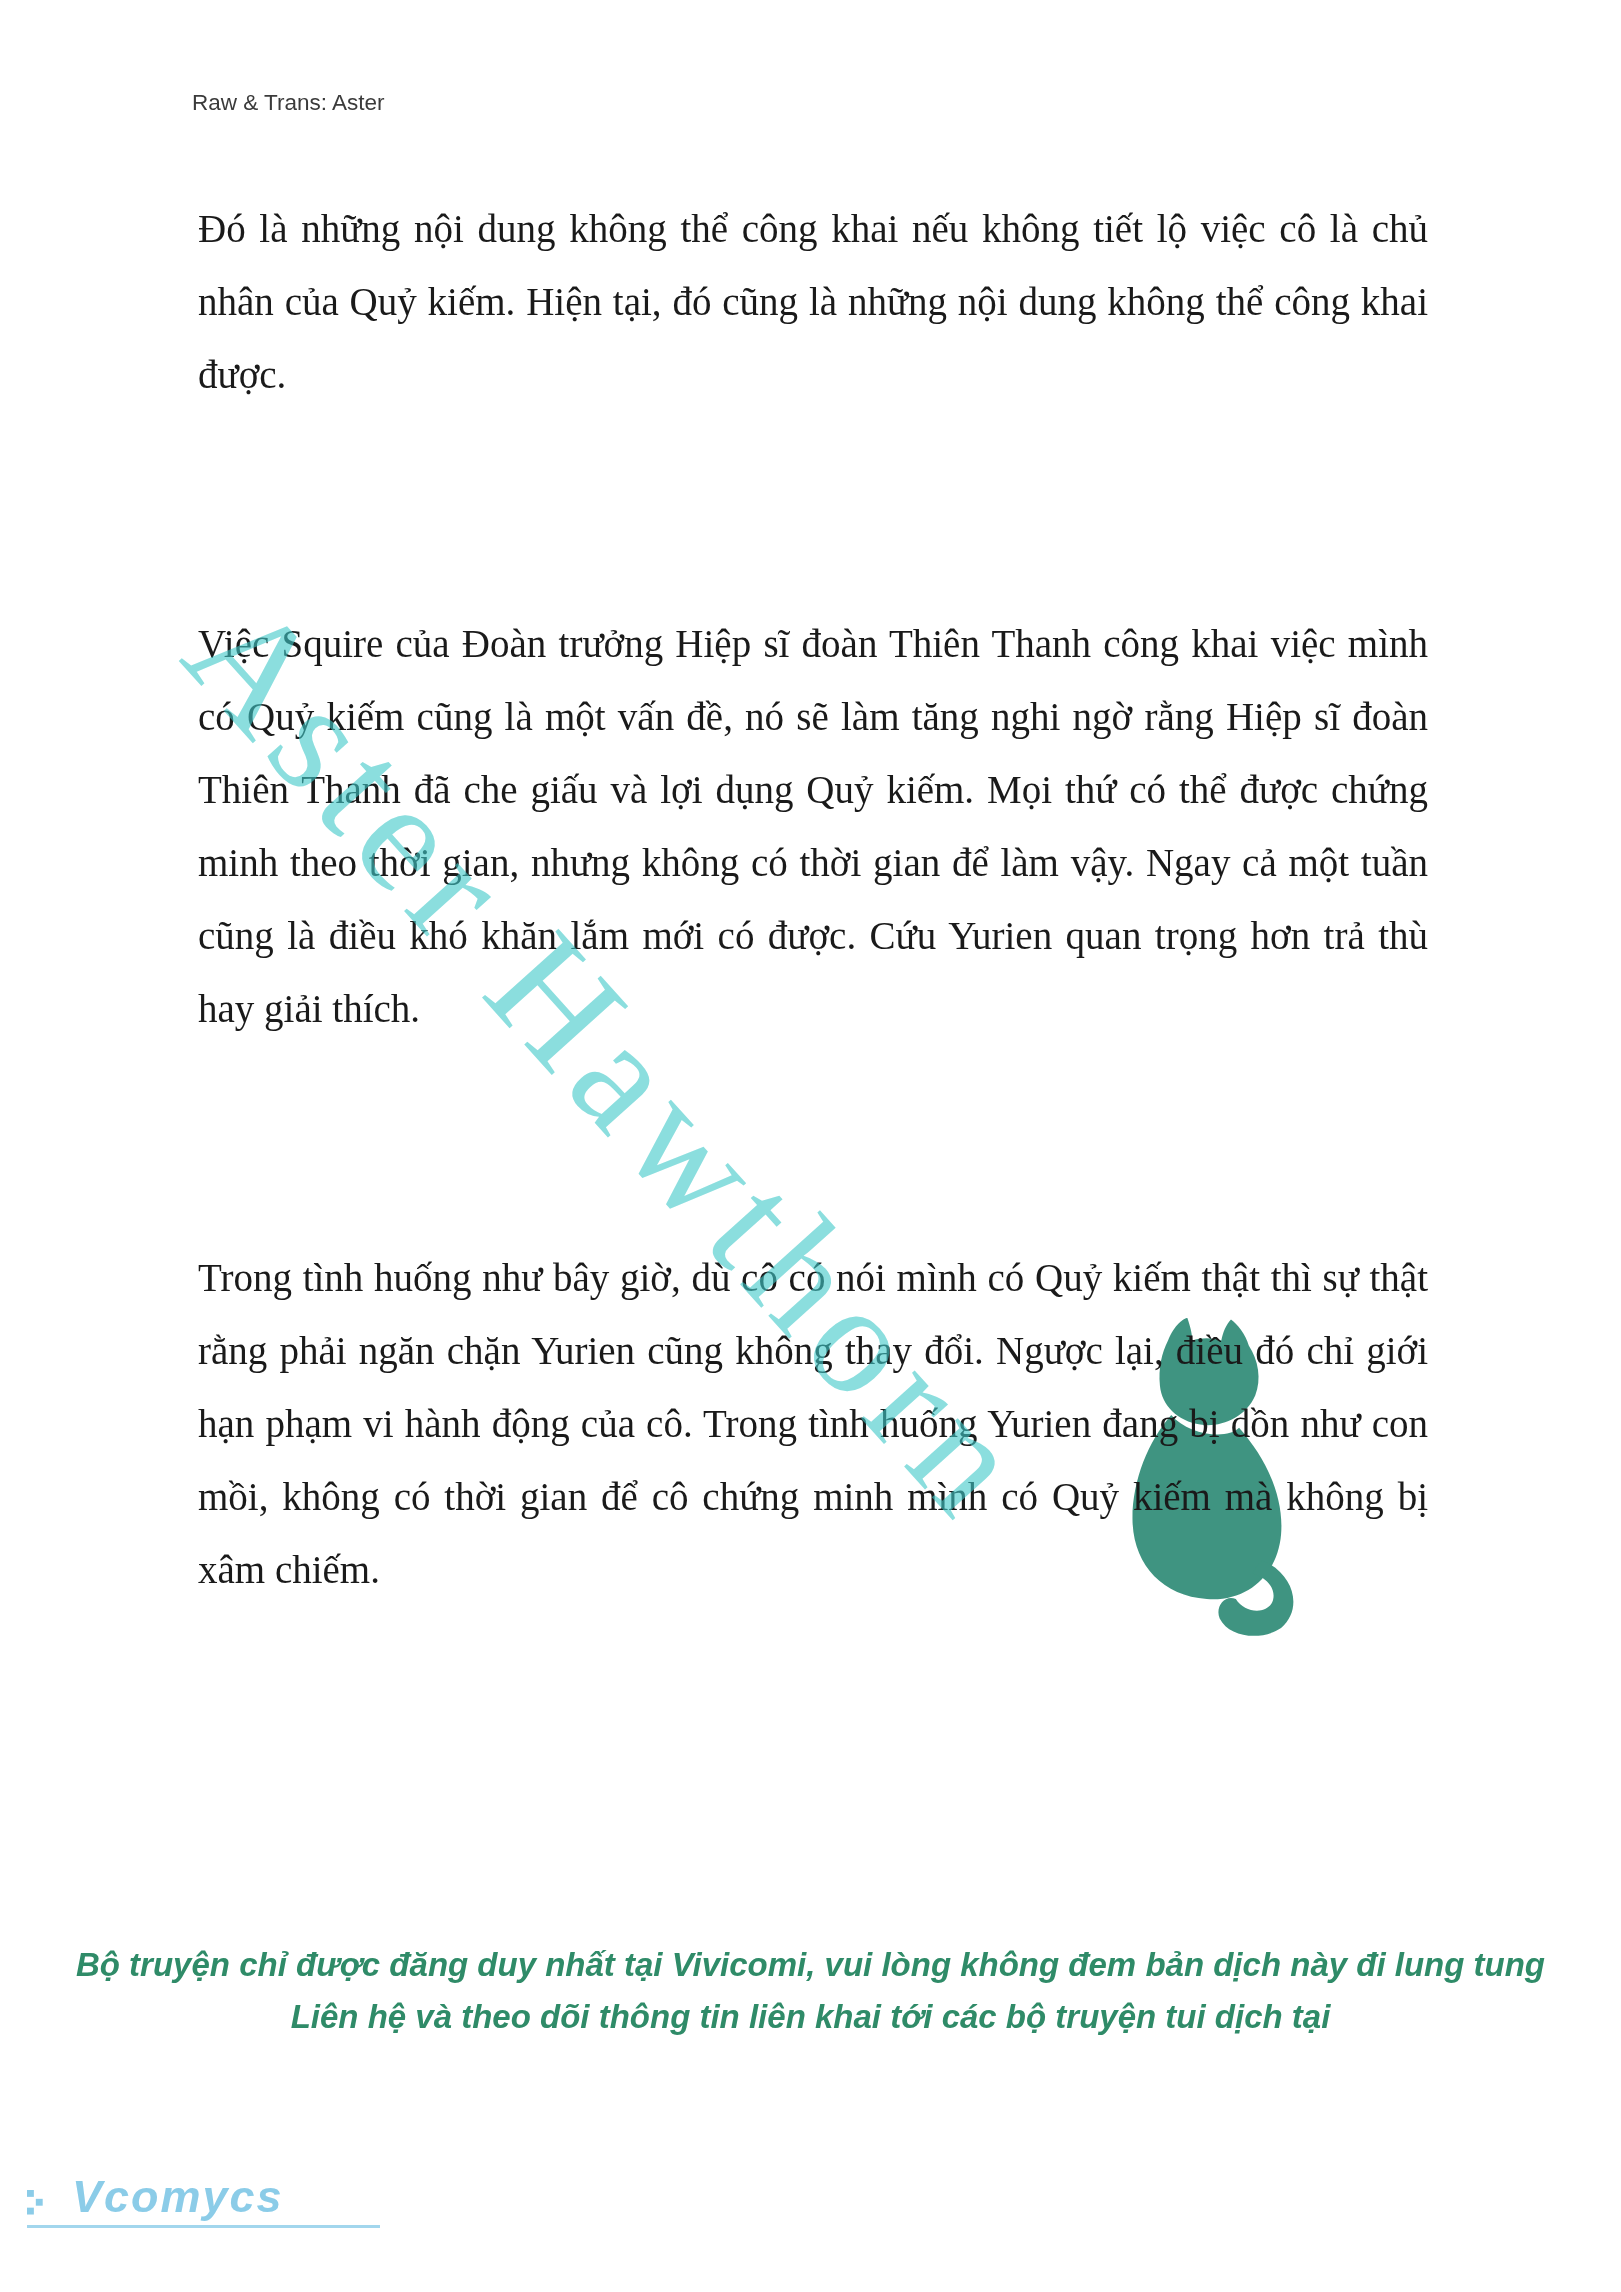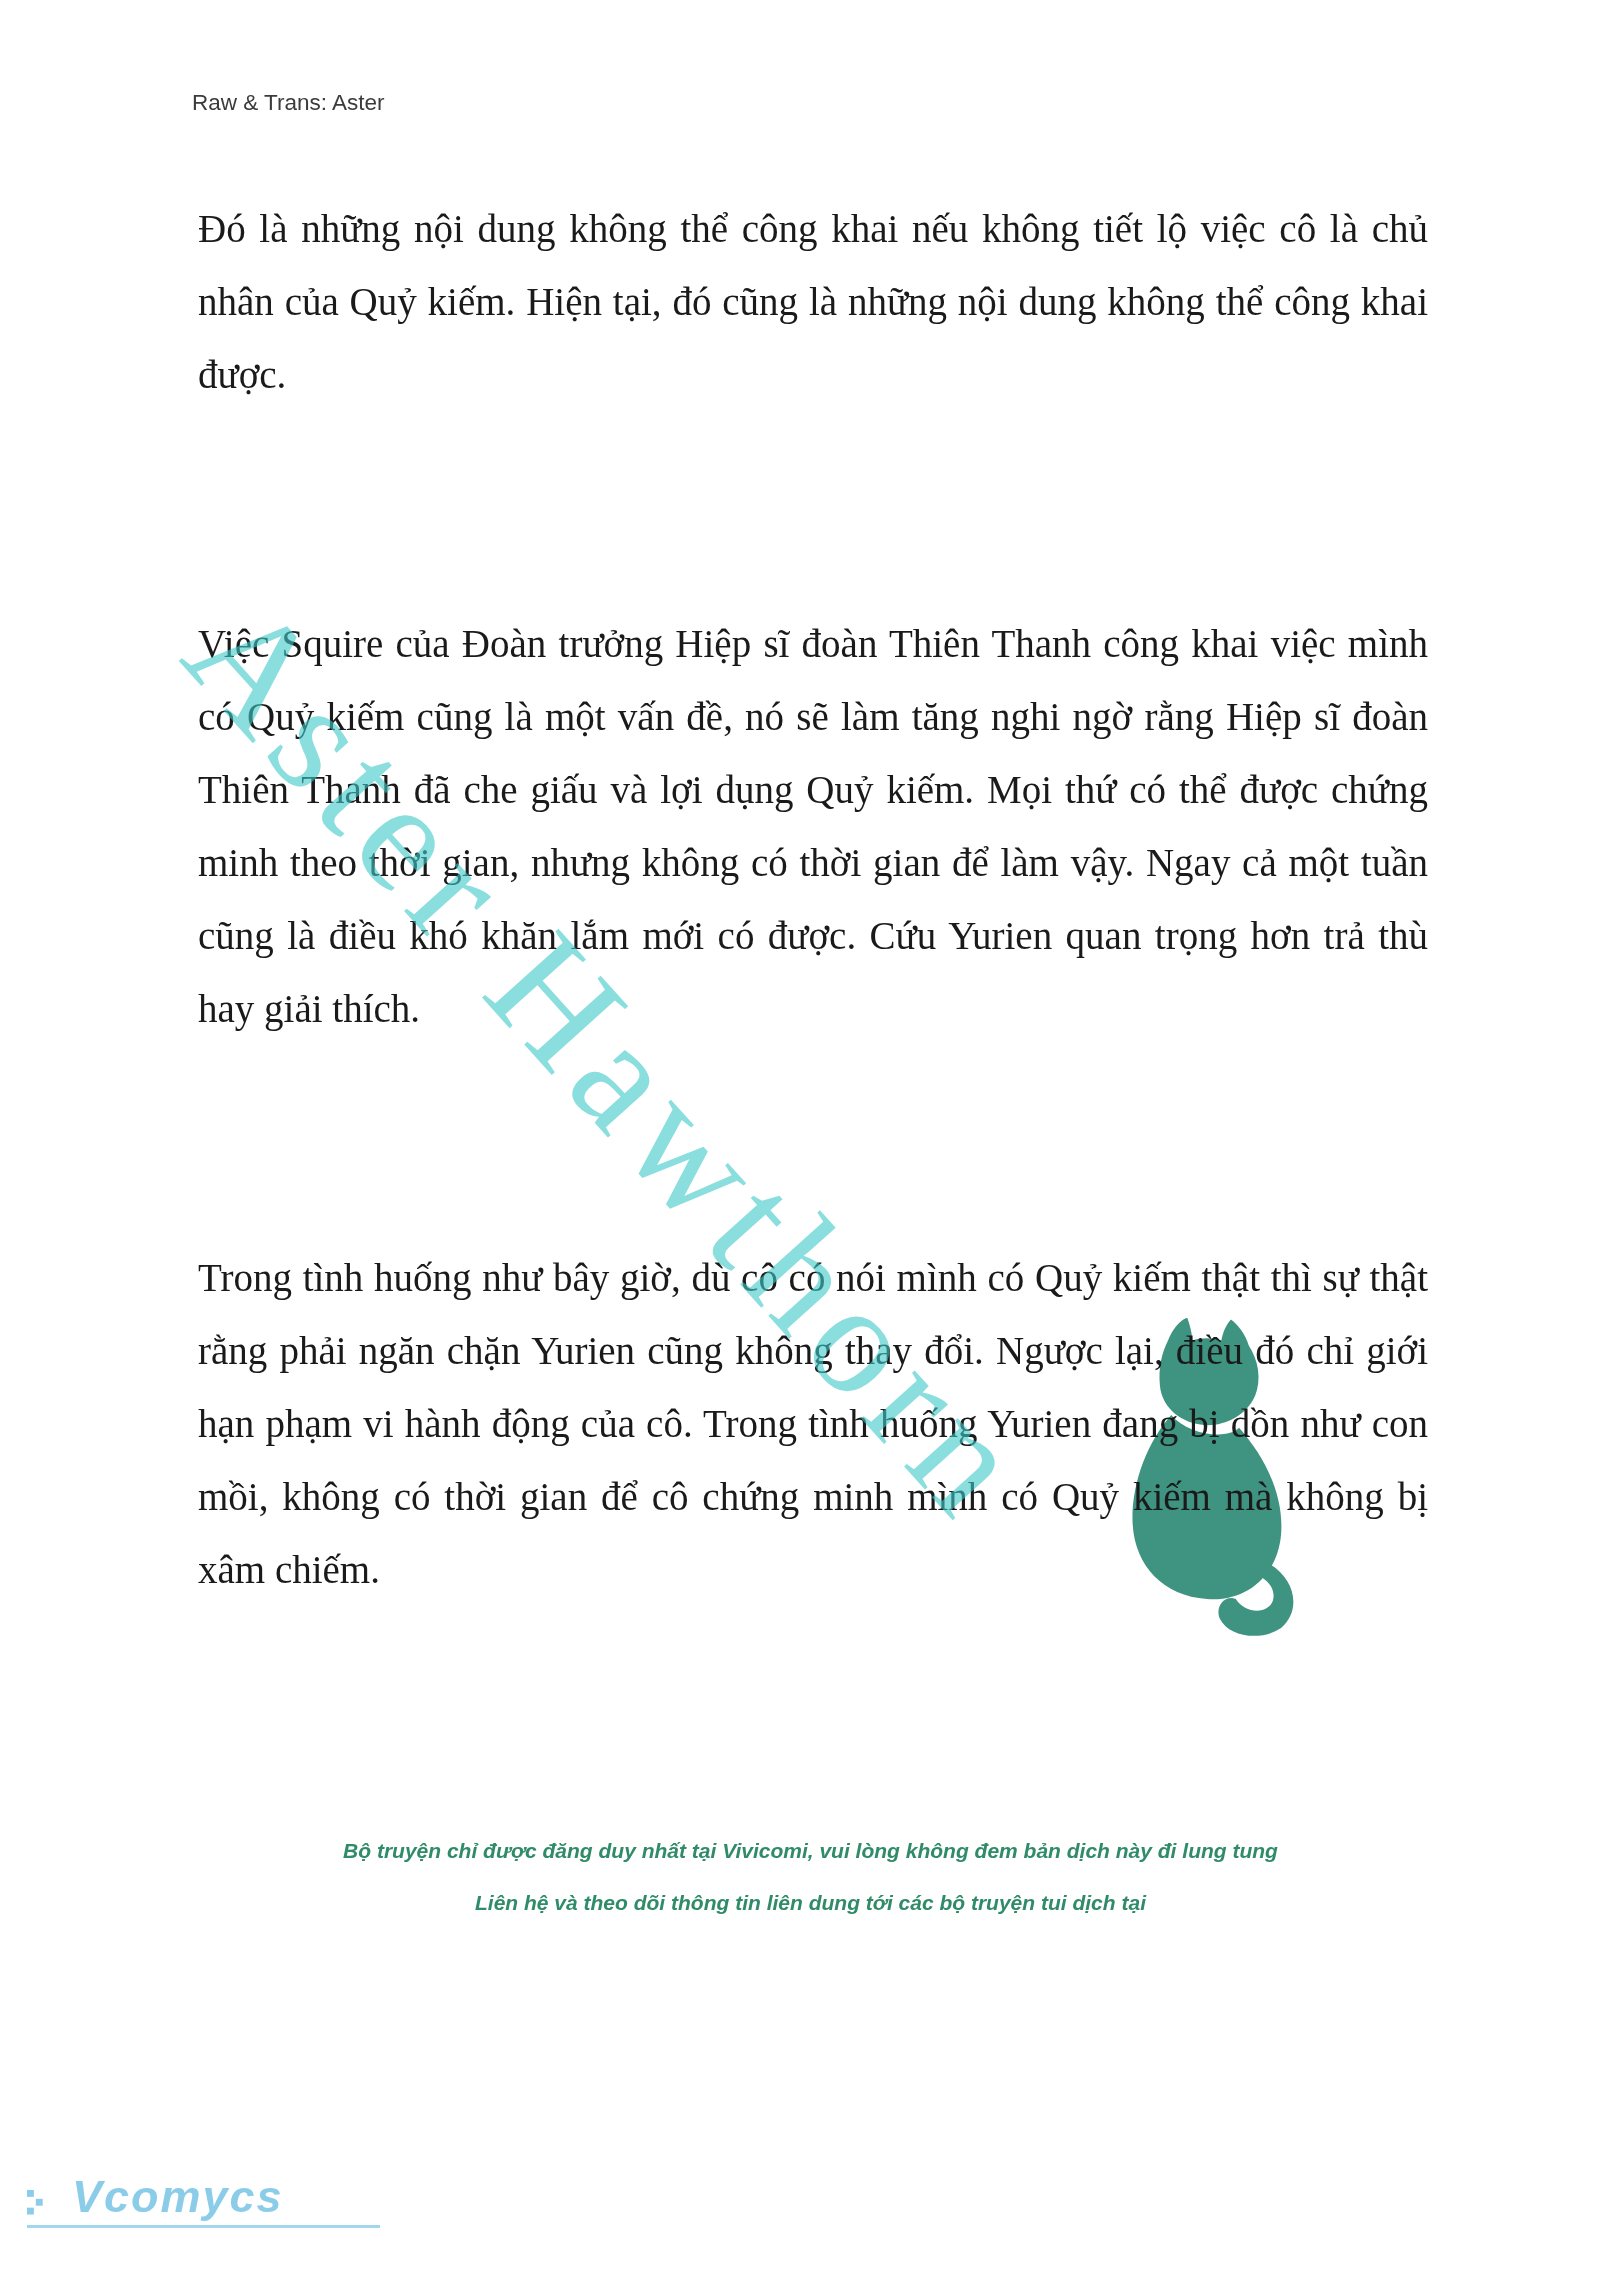--- a/index.html
+++ b/index.html
@@ -54,27 +54,27 @@
     top: 1318px;
     width: 196px;
     height: 323px;
     z-index: 1;
     opacity: 0.92;
   }
   .cat path { fill: var(--cat, #2f8c77); }
   .footer {
     position: absolute;
     left: 0;
-    top: 1825px;
+    top: 1939px;
     width: 1621px;
     text-align: center;
     font-family: "Liberation Sans", sans-serif;
     font-weight: bold;
     font-style: italic;
-    font-size: 21px;
+    font-size: 33px;
     line-height: 52px;
     color: var(--footer-text, #2f8b68);
     z-index: 2;
   }
   .logo {
     position: absolute;
     left: 27.4px;
     top: 2174px;
     z-index: 2;
     color: var(--logo, #8bcce8);
@@ -118,21 +118,21 @@
   <div class="watermark">Aster Hawthorn</div>
 
   <svg class="cat" viewBox="0 0 120 200" aria-hidden="true">
     <path d="M34,14 C38,4 44,0 46,0 C48,6 49,10 49,14 C54,12 62,12 67,14 C68,9 70,4 73,1 C77,4 82,10 84,17 C90,26 92,38 88,48 C82,62 66,68 54,66 C40,64 30,54 29,42 C28,31 30,22 34,14 Z"></path>
     <path d="M36,60 C22,76 12,100 12,124 C12,152 30,172 58,174 C84,176 102,158 104,134 C106,110 94,86 78,68 C70,76 46,72 36,60 Z"></path>
     <path d="M92,150 C112,158 118,180 104,192 C92,200 72,198 66,186 C63,179 69,171 76,174 C81,182 93,184 98,177 C102,170 97,161 86,158 Z"></path>
   </svg>
 
   <div class="footer">
     <div>Bộ truyện chỉ được đăng duy nhất tại Vivicomi, vui lòng không đem bản dịch này đi lung tung</div>
-    <div>Liên hệ và theo dõi thông tin liên dung tới các bộ truyện tui dịch tại</div>
+    <div>Liên hệ và theo dõi thông tin liên khai tới các bộ truyện tui dịch tại</div>
   </div>
 
   <div class="logo">
     <div class="logo-row">
       <svg class="logo-pixels" viewBox="0 0 26 26" aria-hidden="true">
         <rect x="0" y="0" width="7" height="7"></rect>
         <rect x="9" y="9" width="7" height="7"></rect>
         <rect x="0" y="18" width="7" height="7"></rect>
       </svg>
       <span class="logo-text">Vcomycs</span>

